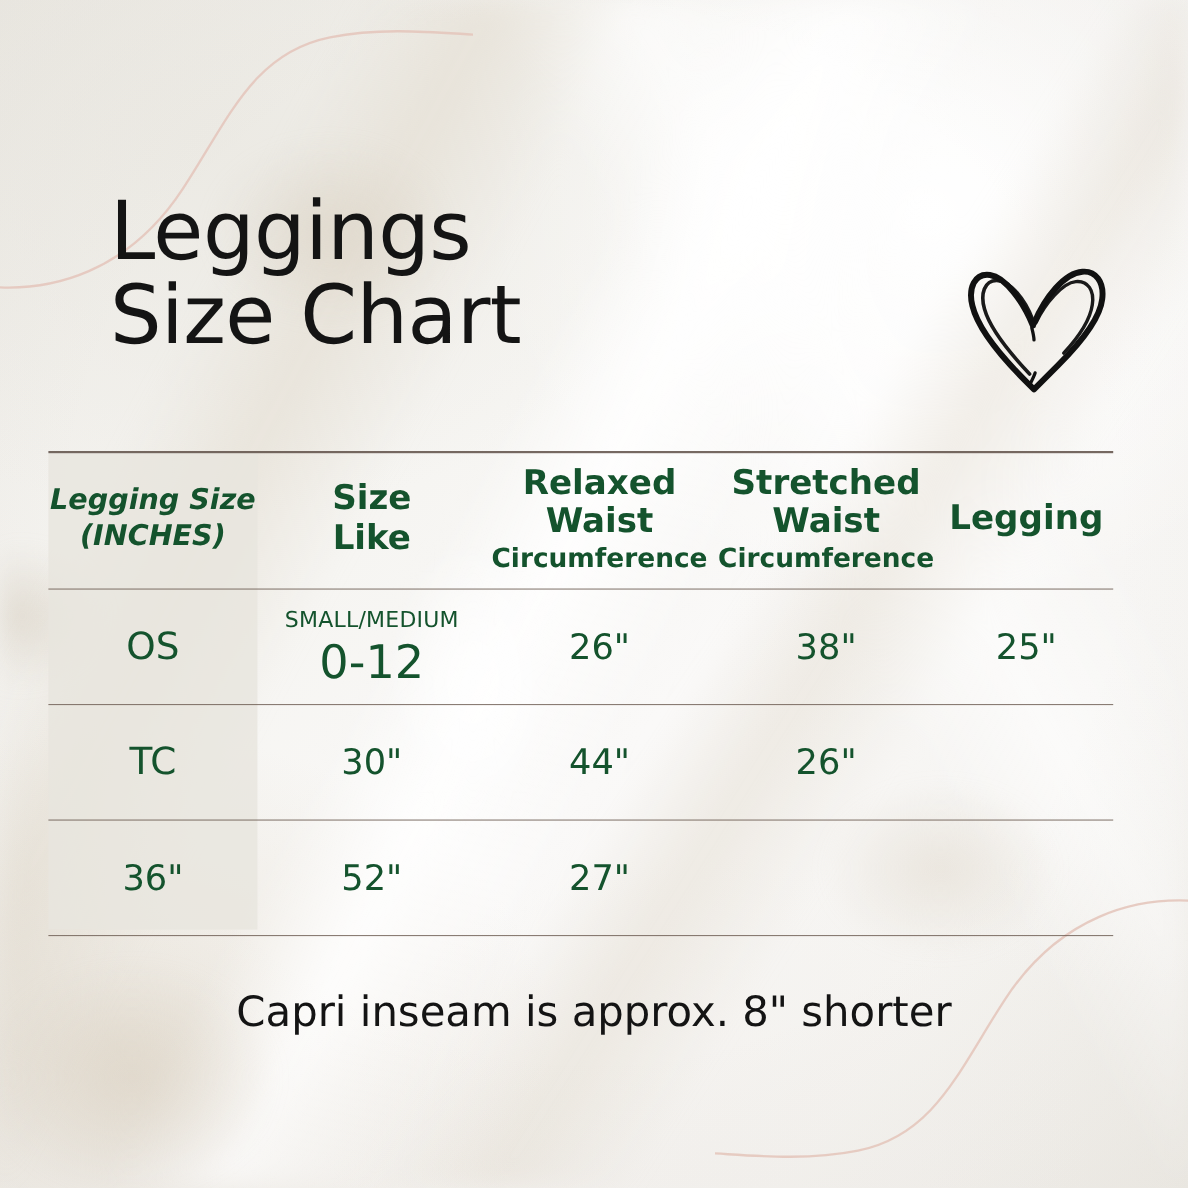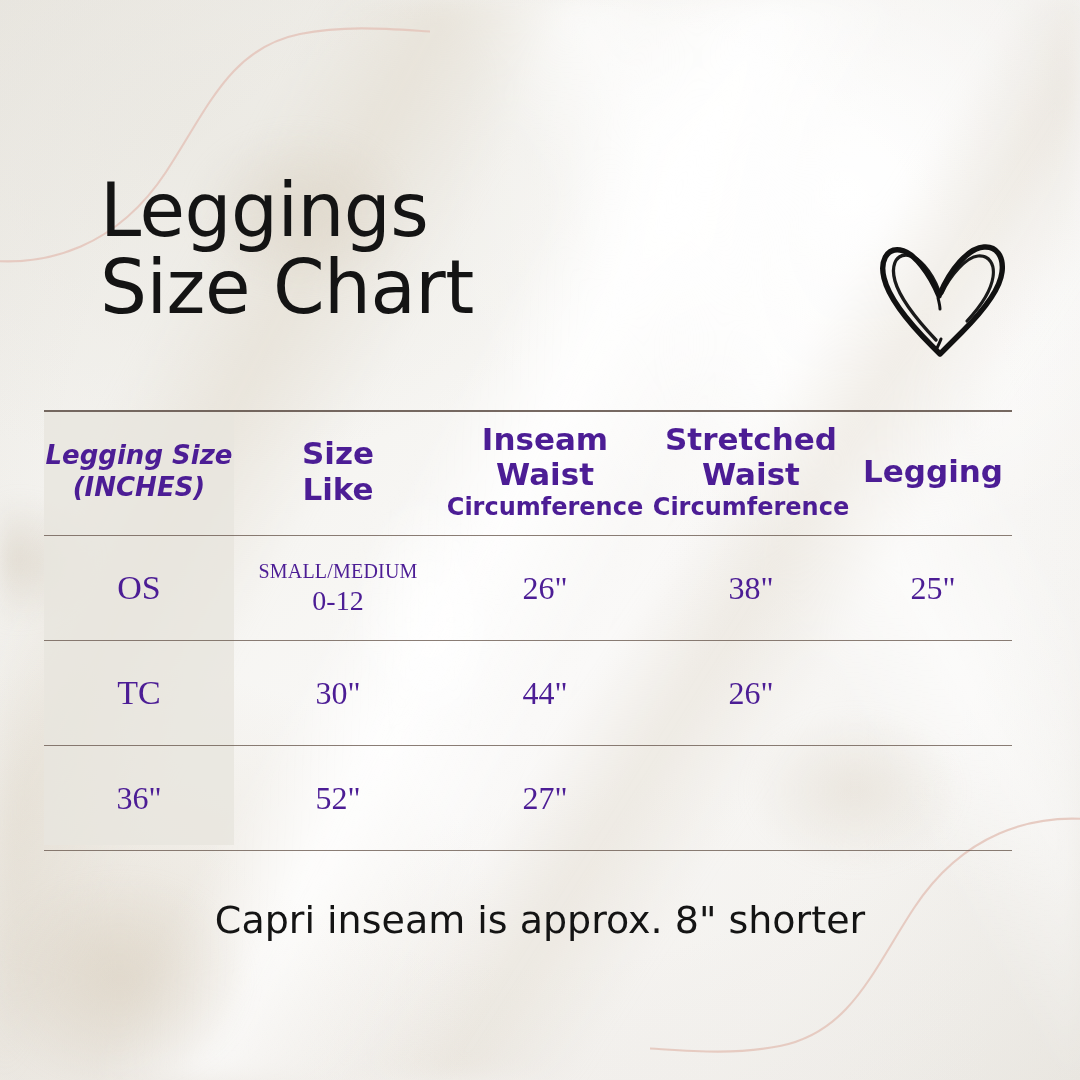--- a/index.html
+++ b/index.html
@@ -90,24 +90,23 @@
 
   .row {
     position:relative;
     display:grid;
     grid-template-columns:190px 208px 206px 206px 158px;
     z-index:1;
   }
   .row .cell {
     display:flex;
     flex-direction:column;
-    align-items:center;
     justify-content:center;
     text-align:center;
-    color:#4c1d95;
+    color:#14532d;
   }
 
   
   .row-head { height:123px; }
   .row-head .cell { padding-bottom:4px; }
   .h-legging {
     font-weight:700; font-style:italic;
     font-size:26px; line-height:1.22;
     white-space:pre-line;
   }
@@ -116,28 +115,28 @@
     font-size:31px; line-height:1.14;
     white-space:pre-line;
   }
   .h-sub {
     font-weight:700;
     font-size:24px;
     margin-top:1px;
   }
 
   
-  .row-body { height:104px;font-family:Liberation Serif, serif; }
+  .row-body { height:104px; }
   .c-size   { font-size:34px; font-weight:400; }
   .c-fits-top {
     font-size:20px; font-weight:400;
     letter-spacing:.2px;
     margin-bottom:2px;
   }
-  .c-fits-bot { font-size:28px; font-weight:400; }
+  .c-fits-bot { font-size:42px; font-weight:400; }
   .c-num    { font-size:32px; font-weight:400; }
 
   
   .footer {
     position:absolute;
     left:0; top:898px;
     width:1080px;
     text-align:center;
     font-size:38px;
     font-weight:400;
@@ -188,21 +187,21 @@
     <div class="row row-head">
       <div class="cell">
         <span class="h-legging">Legging Size
 (INCHES)</span>
       </div>
       <div class="cell">
         <span class="h-main">Size
 Like</span>
       </div>
       <div class="cell">
-        <span class="h-main">Inseam
+        <span class="h-main">Relaxed
 Waist</span>
         <span class="h-sub">Circumference</span>
       </div>
       <div class="cell">
         <span class="h-main">Stretched
 Waist</span>
         <span class="h-sub">Circumference</span>
       </div>
       <div class="cell">
         <span class="h-main">Legging</span>

